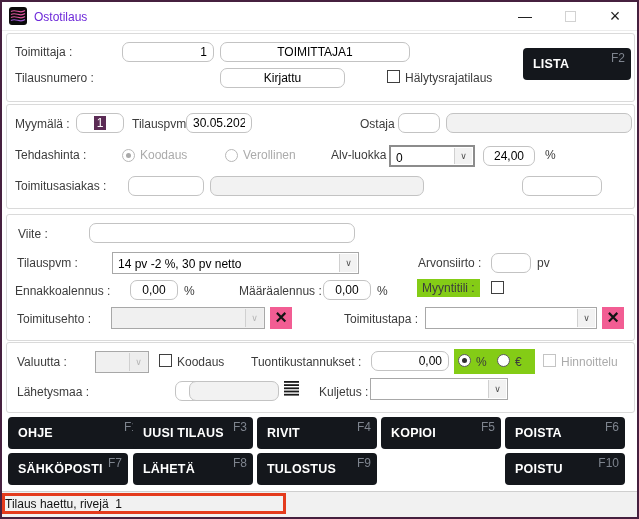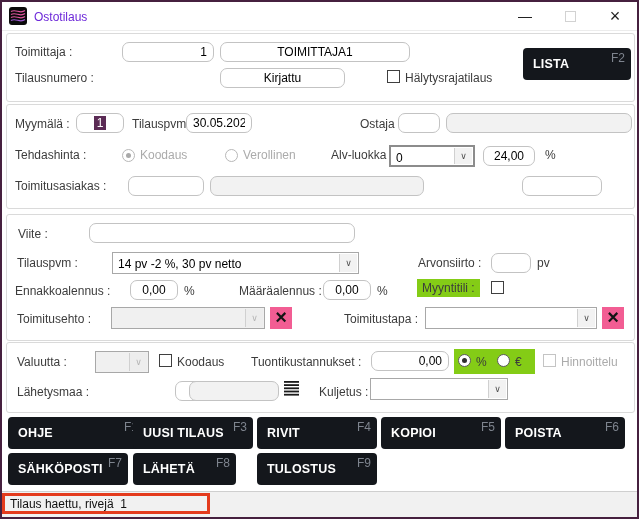--- a/index.html
+++ b/index.html
@@ -27,21 +27,21 @@
   .radio.on::after{content:"";position:absolute;left:3px;top:3px;width:5px;height:5px;border-radius:50%;background:#2f2f2f;}
   .radio.dis{border-color:#b8b8b8;}
   .radio.dis.on::after{background:#a9a9a9;}
   .selhl{background:#5b2b55;color:#fff;padding:0 3px;}
   .clear-btn{position:absolute;width:22px;height:22px;background:#f25d93;color:#141414;font-weight:bold;font-size:20px;line-height:21px;text-align:center;cursor:pointer;}
   .abtn{position:absolute;background:#14171c;border-radius:4px;color:#fff;cursor:pointer;}
   .abtn .t{position:absolute;left:10px;right:20px;top:50%;transform:translateY(-50%);font-weight:bold;font-size:12.5px;line-height:13px;letter-spacing:.2px;}
   .abtn .fk{position:absolute;top:3px;right:6px;font-size:12px;color:#7e848e;font-weight:normal;}
   .abtn.dis .t{color:#6a6f78;}
   .statusbar{position:absolute;left:2px;right:2px;bottom:2px;height:25px;background:#f1f1f1;border-top:1px solid #cfcfcf;}
-  .redbox{position:absolute;left:0;top:1px;width:208px;height:21px;border:3px solid #e43b1d;box-sizing:border-box;display:flex;align-items:center;padding-left:5px;font-size:12px;color:#111;white-space:pre;}
+  .redbox{position:absolute;left:0;top:1px;width:284px;height:21px;border:3px solid #e43b1d;box-sizing:border-box;display:flex;align-items:center;font-size:12px;color:#111;white-space:pre;}
   .listicon{position:absolute;cursor:pointer;}
 </style>
 </head>
 <body>
 
 <div class="window">
 
   <div class="titlebar">
     <svg style="position:absolute;left:7px;top:5px;" width="18" height="18" viewBox="0 0 18 18">
       <rect x="0" y="0" width="18" height="18" rx="3" fill="#0a0a0a"></rect>
@@ -195,28 +195,32 @@
       <span class="fk">F5</span>
     </div>
   <div class="abtn" style="left:505px;top:417px;width:120px;height:32px;">
       <span class="t">POISTA</span>
       <span class="fk">F6</span>
     </div>
   <div class="abtn" style="left:8px;top:453px;width:120px;height:32px;">
       <span class="t">SÄHKÖPOSTI</span>
       <span class="fk">F7</span>
     </div>
-  <div class="abtn" style="left:133px;top:453px;width:103px;height:32px;">
+  <div class="abtn" style="left:133px;top:453px;width:120px;height:32px;">
       <span class="t">LÄHETÄ</span>
       <span class="fk">F8</span>
     </div>
   <div class="abtn" style="left:257px;top:453px;width:120px;height:32px;">
       <span class="t">TULOSTUS</span>
       <span class="fk">F9</span>
     </div>
+  <div class="abtn" style="left:505px;top:453px;width:120px;height:32px;">
+      <span class="t">POISTU</span>
+      <span class="fk">F10</span>
+    </div>
 
   <div class="statusbar">
     <div class="redbox">
       <span>Tilaus haettu, rivejä  1</span>
     </div>
   </div>
 
 </div>
 
 </body></html>

